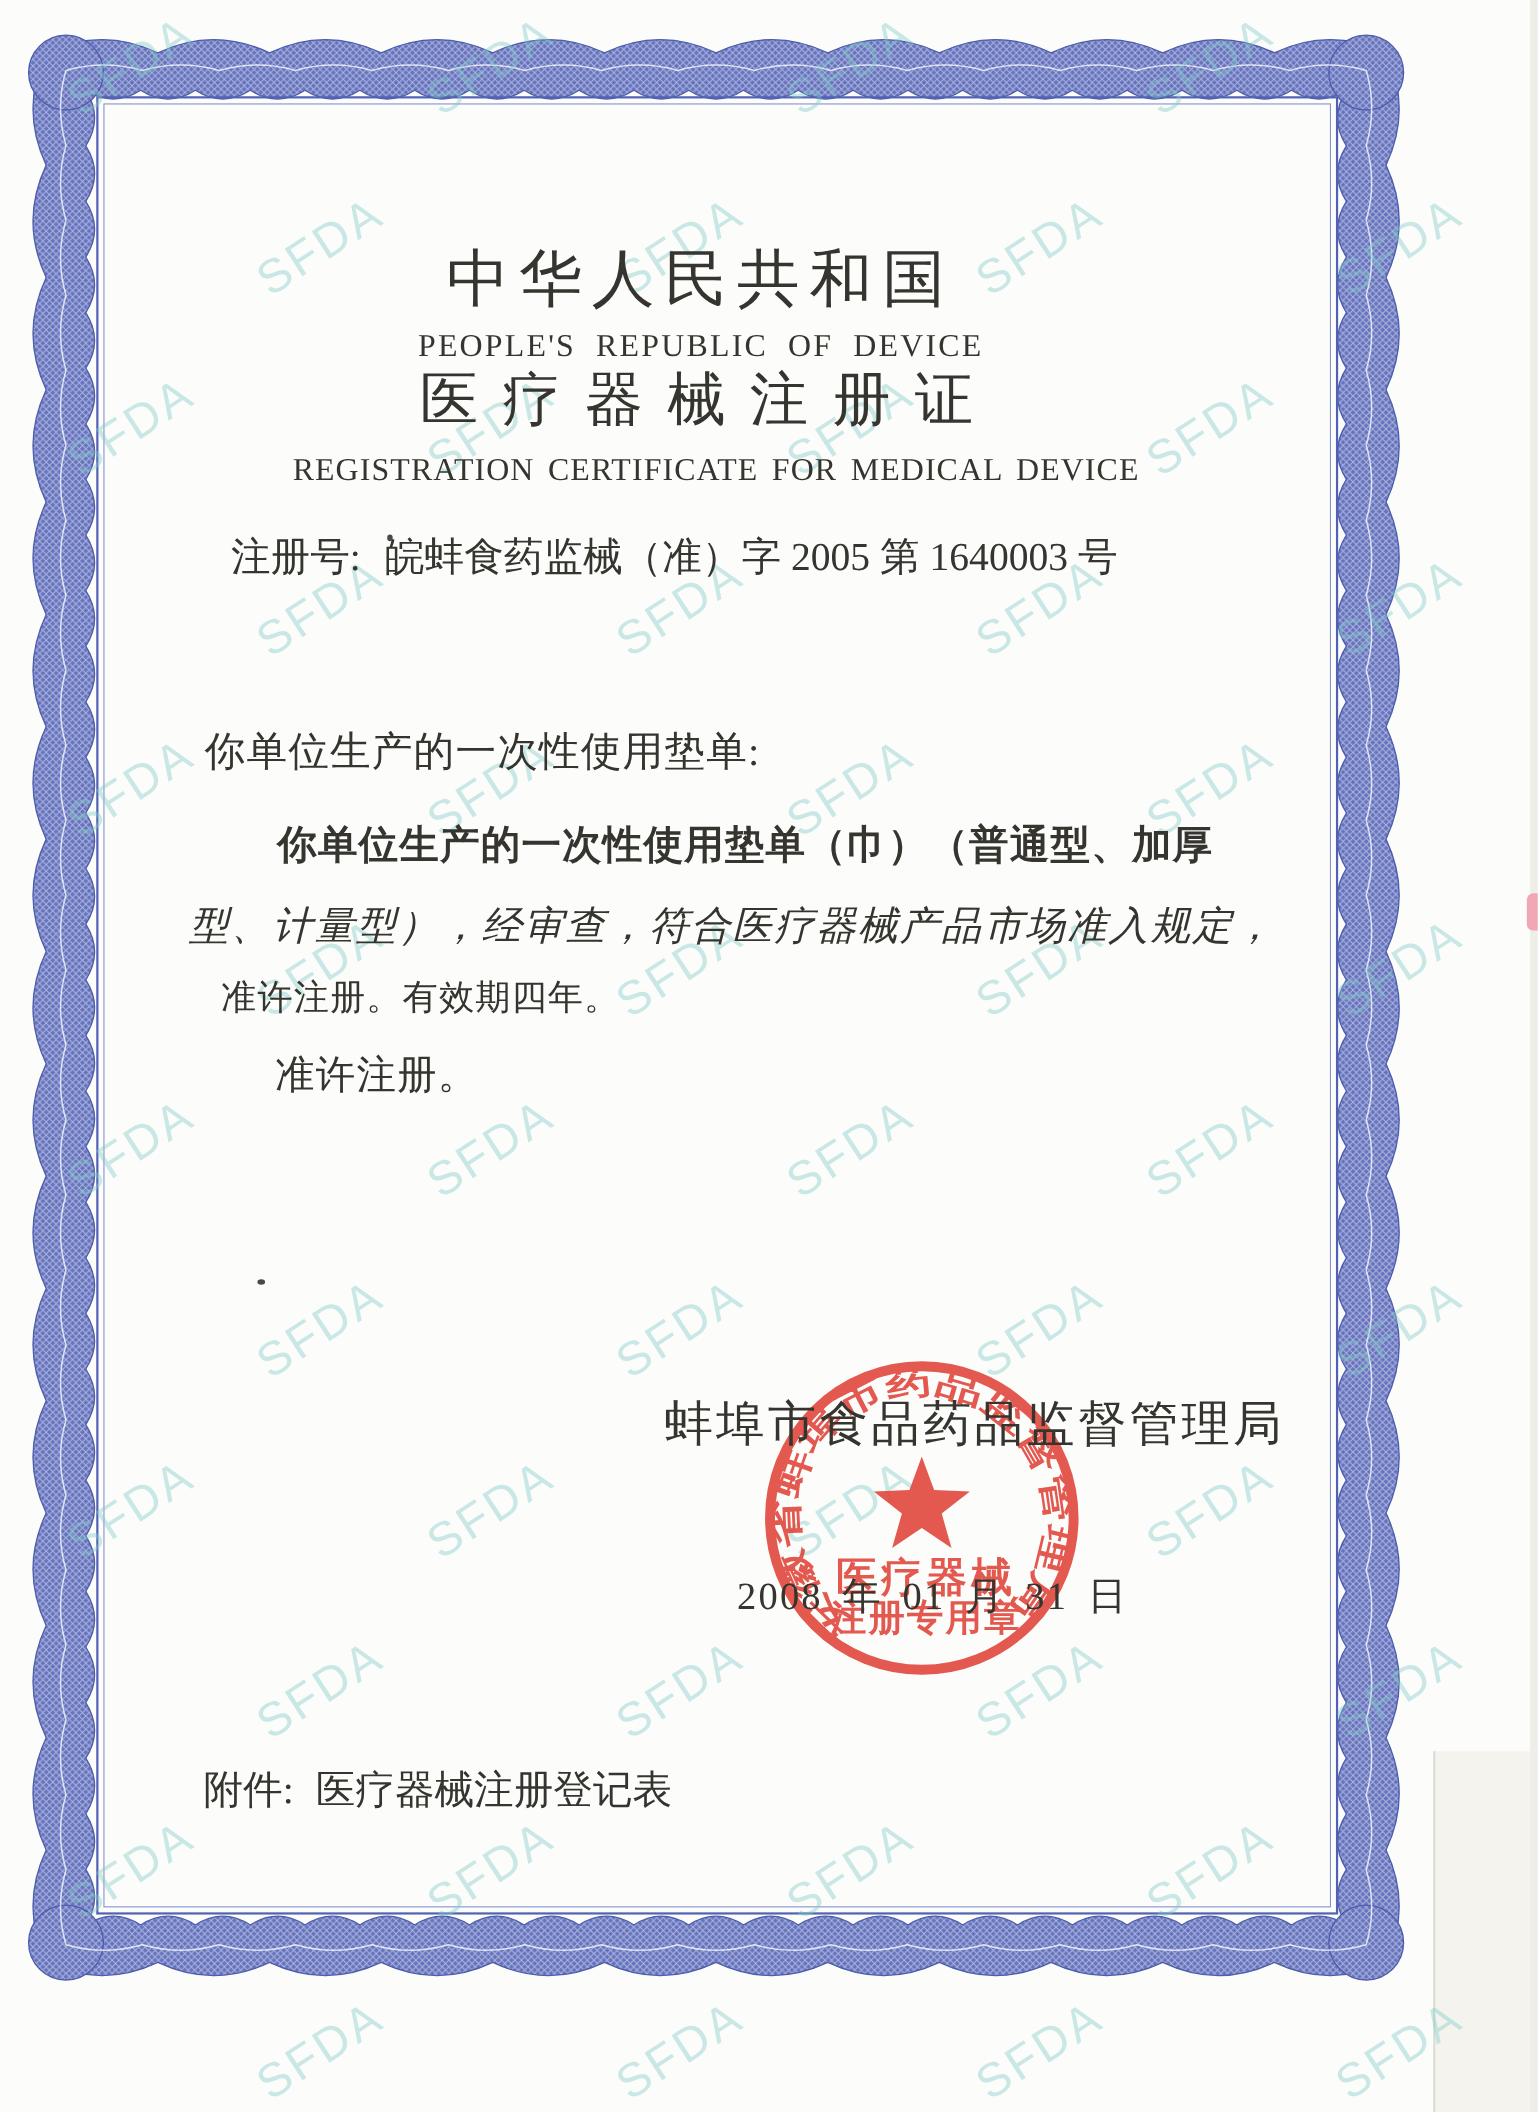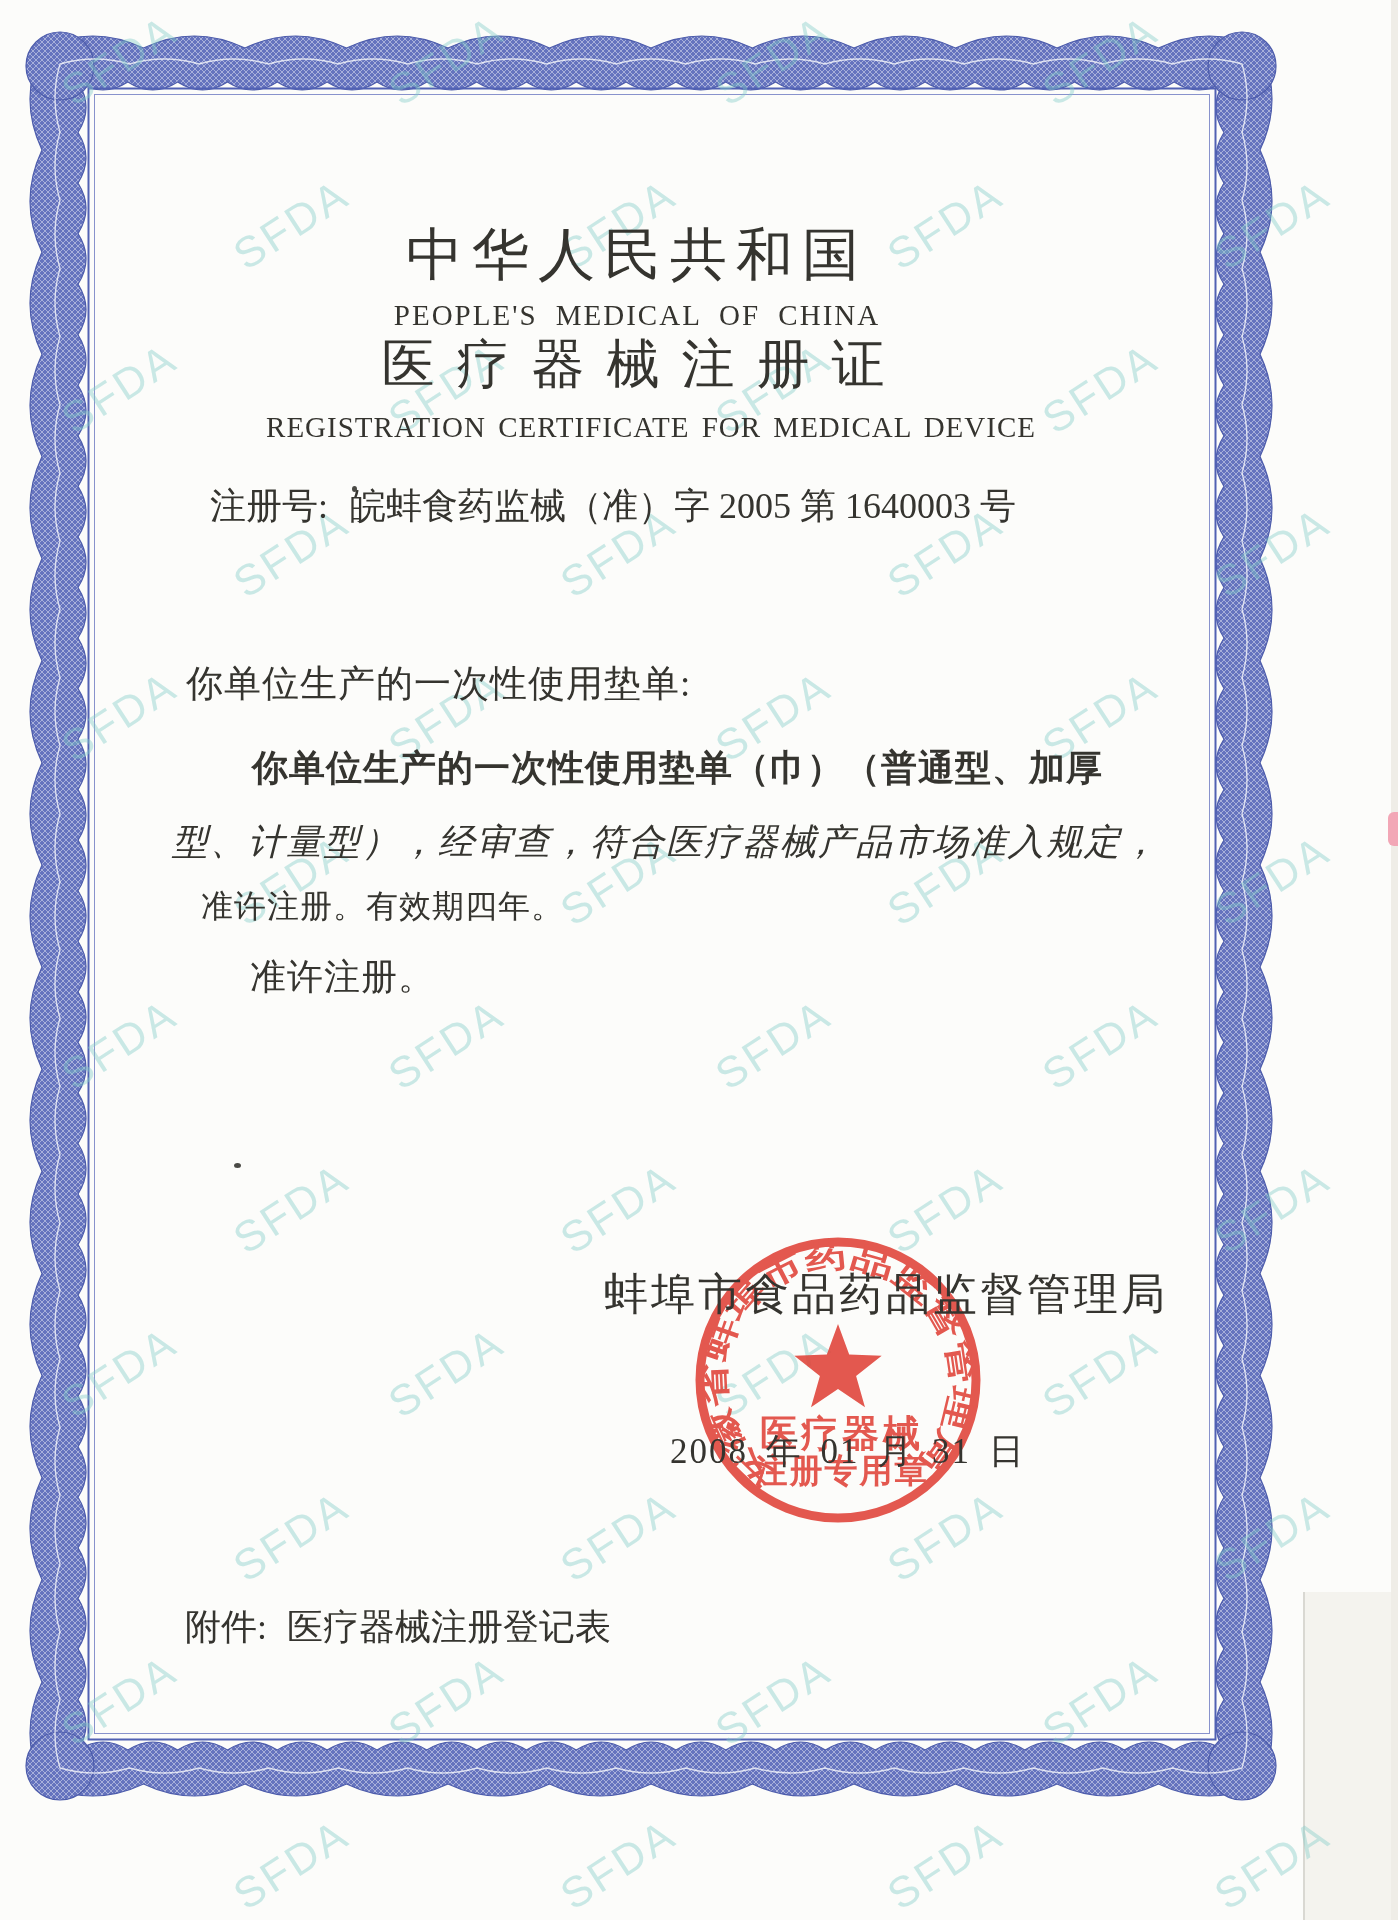--- a/index.html
+++ b/index.html
@@ -97,21 +97,21 @@
     <span class="wm" style="left: 383px; top: 1676px;">SFDA</span>
     <span class="wm" style="left: 710px; top: 1676px;">SFDA</span>
     <span class="wm" style="left: 1037px; top: 1676px;">SFDA</span>
     <span class="wm" style="left: 228px; top: 1840px;">SFDA</span>
     <span class="wm" style="left: 555px; top: 1840px;">SFDA</span>
     <span class="wm" style="left: 882px; top: 1840px;">SFDA</span>
     <span class="wm" style="left: 1209px; top: 1840px;">SFDA</span>
   </div>
 
 <div class="abs cx txt kai" style="left:637px;top:222px;font-size:57px;letter-spacing:9px;">中华人民共和国</div>
-<div class="abs cx txt entitle" style="left:637px;top:299px;font-size:29px;letter-spacing:2px;word-spacing:9px;">PEOPLE'S MEDICAL OF CHINA</div>
+<div class="abs cx txt entitle" style="left:637px;top:299px;font-size:29px;letter-spacing:2px;word-spacing:9px;">PEOPLE'S REPUBLIC OF DEVICE</div>
 <div class="abs cx txt kai" style="left:644px;top:334px;font-size:53px;letter-spacing:22px;">医疗器械注册证</div>
 <div class="abs cx txt entitle" style="left:651px;top:411px;font-size:29px;letter-spacing:1px;word-spacing:4px;">REGISTRATION CERTIFICATE FOR MEDICAL DEVICE</div>
 
 <div class="abs txt kai" style="left:210px;top:486px;font-size:36px;">
   <span style="margin-right:22px;">注册号:</span><span>皖蚌食药监械（准）字 2005 第 1640003 号</span>
 </div>
 
 <div class="abs txt kai" style="left:186px;top:663px;font-size:37px;letter-spacing:1px;">你单位生产的一次性使用垫单:</div>
 <div class="abs txt kai" style="left:252px;top:748px;font-size:36px;letter-spacing:1px;font-weight:bold;">你单位生产的一次性使用垫单（巾）（普通型、加厚</div>
 <div class="abs txt kai" style="left:172px;top:822px;font-size:36px;letter-spacing:2px;font-style:italic;">型、计量型），经审查，符合医疗器械产品市场准入规定，</div>

